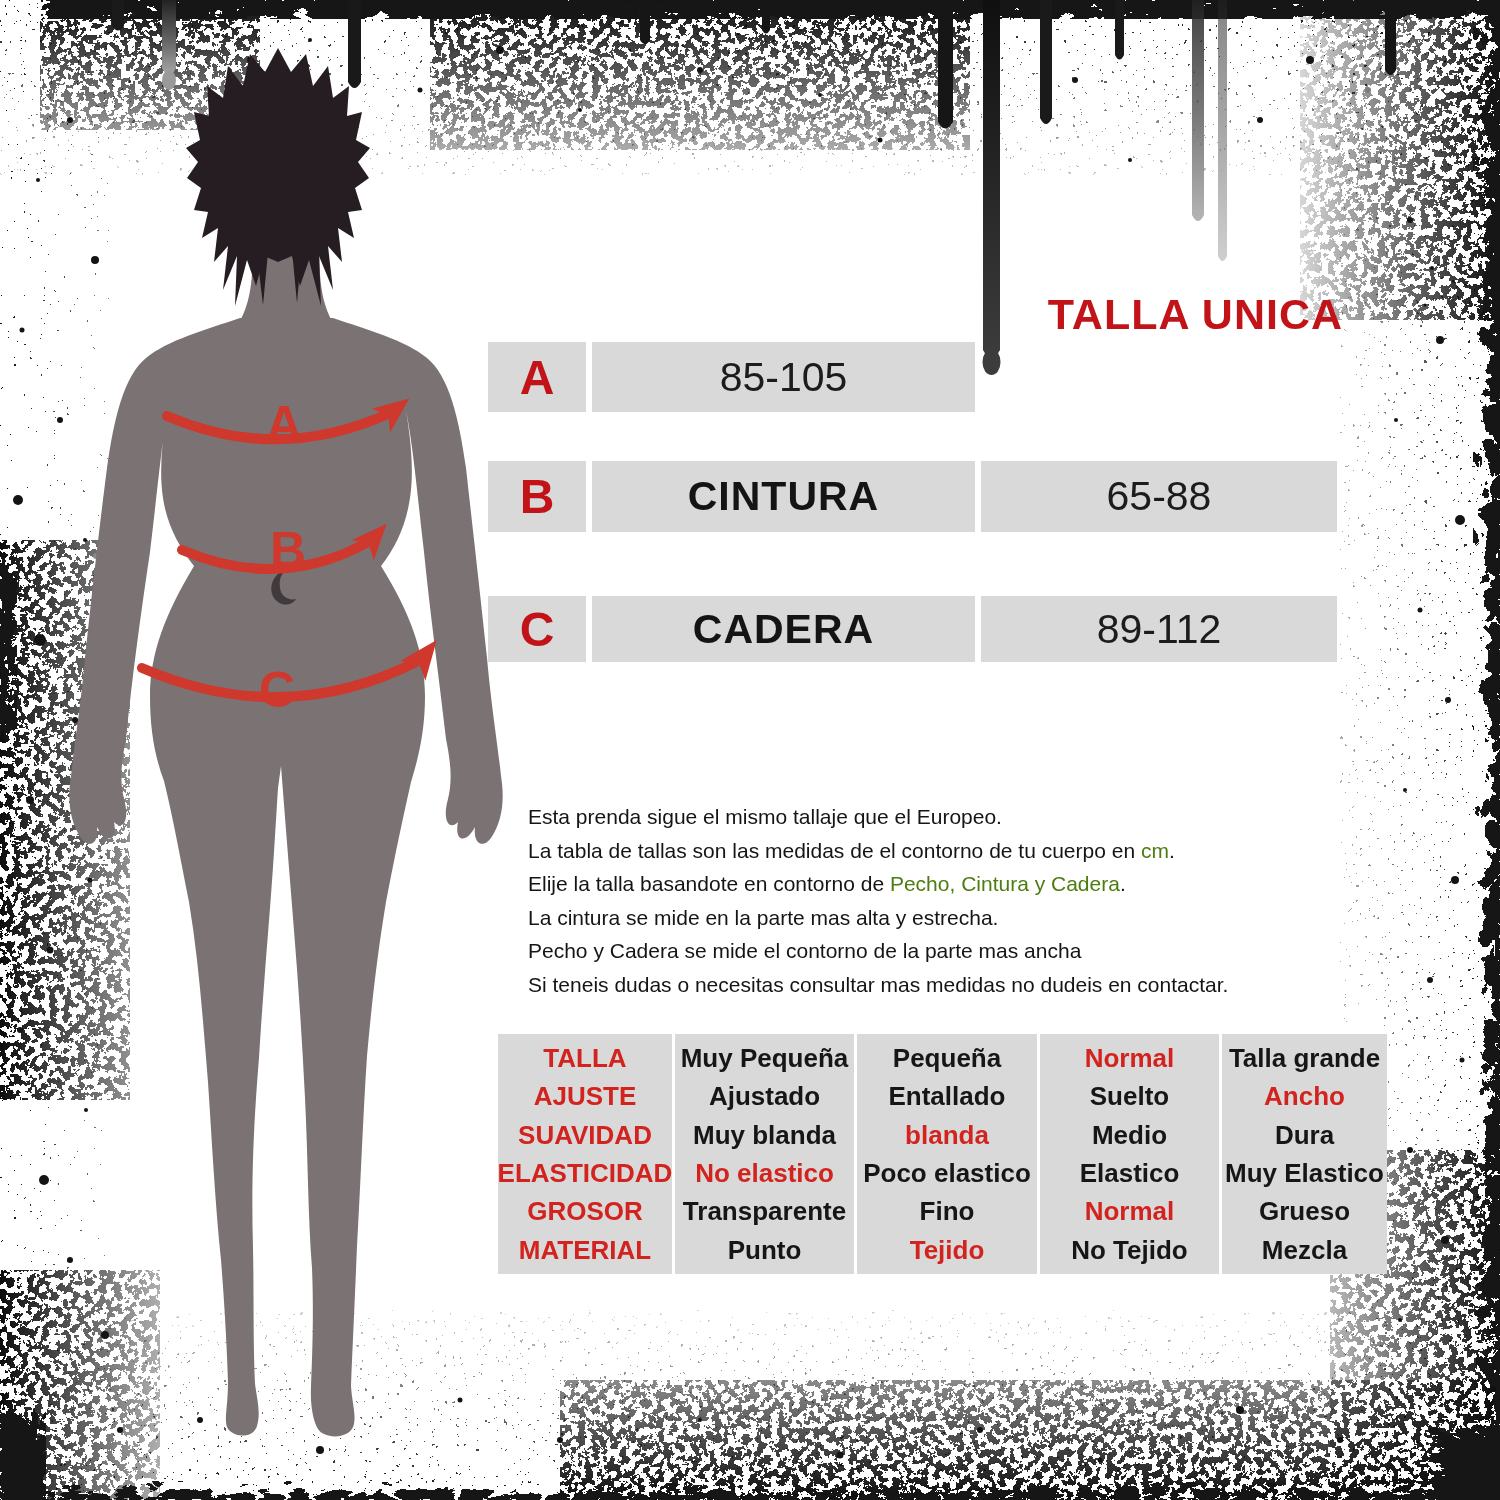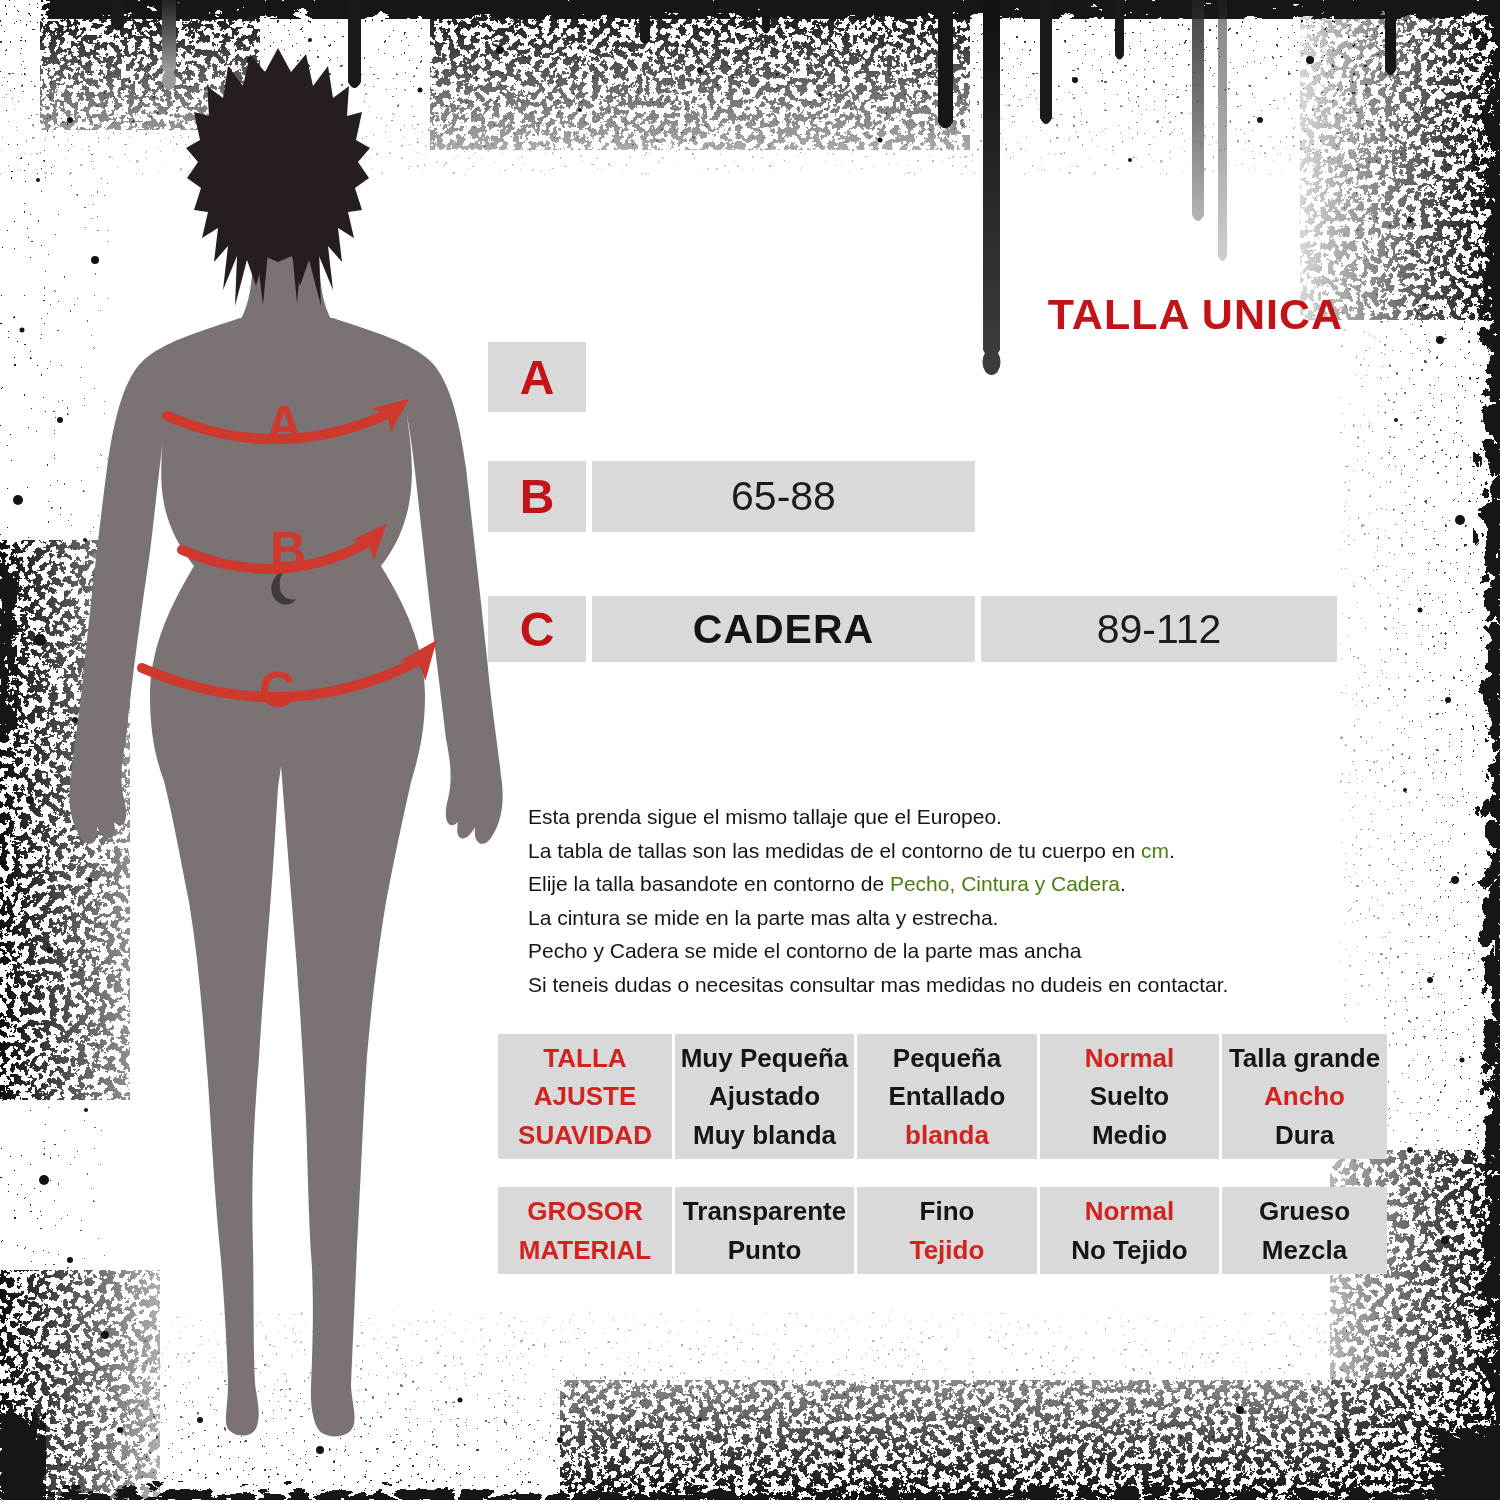--- a/index.html
+++ b/index.html
@@ -307,23 +307,25 @@
       <text class="fig-letter" x="284" y="441">A</text>
       <text class="fig-letter" x="288" y="567">B</text>
       <text class="fig-letter" x="277" y="707">C</text>
     </g>
   </svg>
 
   <div class="title">TALLA UNICA</div>
 
   <div class="srow" style="top:342px;height:70px">
     <div class="scell sletter">A</div>
+    <div class="scell svalue">85-105</div>
   </div>
   <div class="srow" style="top:461px;height:71px">
     <div class="scell sletter">B</div>
+    <div class="scell sname">CINTURA</div>
     <div class="scell svalue">65-88</div>
   </div>
   <div class="srow" style="top:596px;height:66px">
     <div class="scell sletter">C</div>
     <div class="scell sname">CADERA</div>
     <div class="scell svalue">89-112</div>
   </div>
 
   <div class="notes">
     <div><span>Esta prenda sigue el mismo tallaje que el Europeo.</span><span class="red"></span><span></span></div>
@@ -348,20 +350,27 @@
     <div class="acell">Suelto</div>
     <div class="acell red">Ancho</div>
   </div>
   <div class="arow" style="top:1111px">
     <div class="acell red">SUAVIDAD</div>
     <div class="acell">Muy blanda</div>
     <div class="acell red">blanda</div>
     <div class="acell">Medio</div>
     <div class="acell">Dura</div>
   </div>
+  <div class="arow" style="top:1149px">
+    <div class="acell red">ELASTICIDAD</div>
+    <div class="acell red">No elastico</div>
+    <div class="acell">Poco elastico</div>
+    <div class="acell">Elastico</div>
+    <div class="acell">Muy Elastico</div>
+  </div>
   <div class="arow" style="top:1187px">
     <div class="acell red">GROSOR</div>
     <div class="acell">Transparente</div>
     <div class="acell">Fino</div>
     <div class="acell red">Normal</div>
     <div class="acell">Grueso</div>
   </div>
   <div class="arow" style="top:1226px">
     <div class="acell red">MATERIAL</div>
     <div class="acell">Punto</div>

